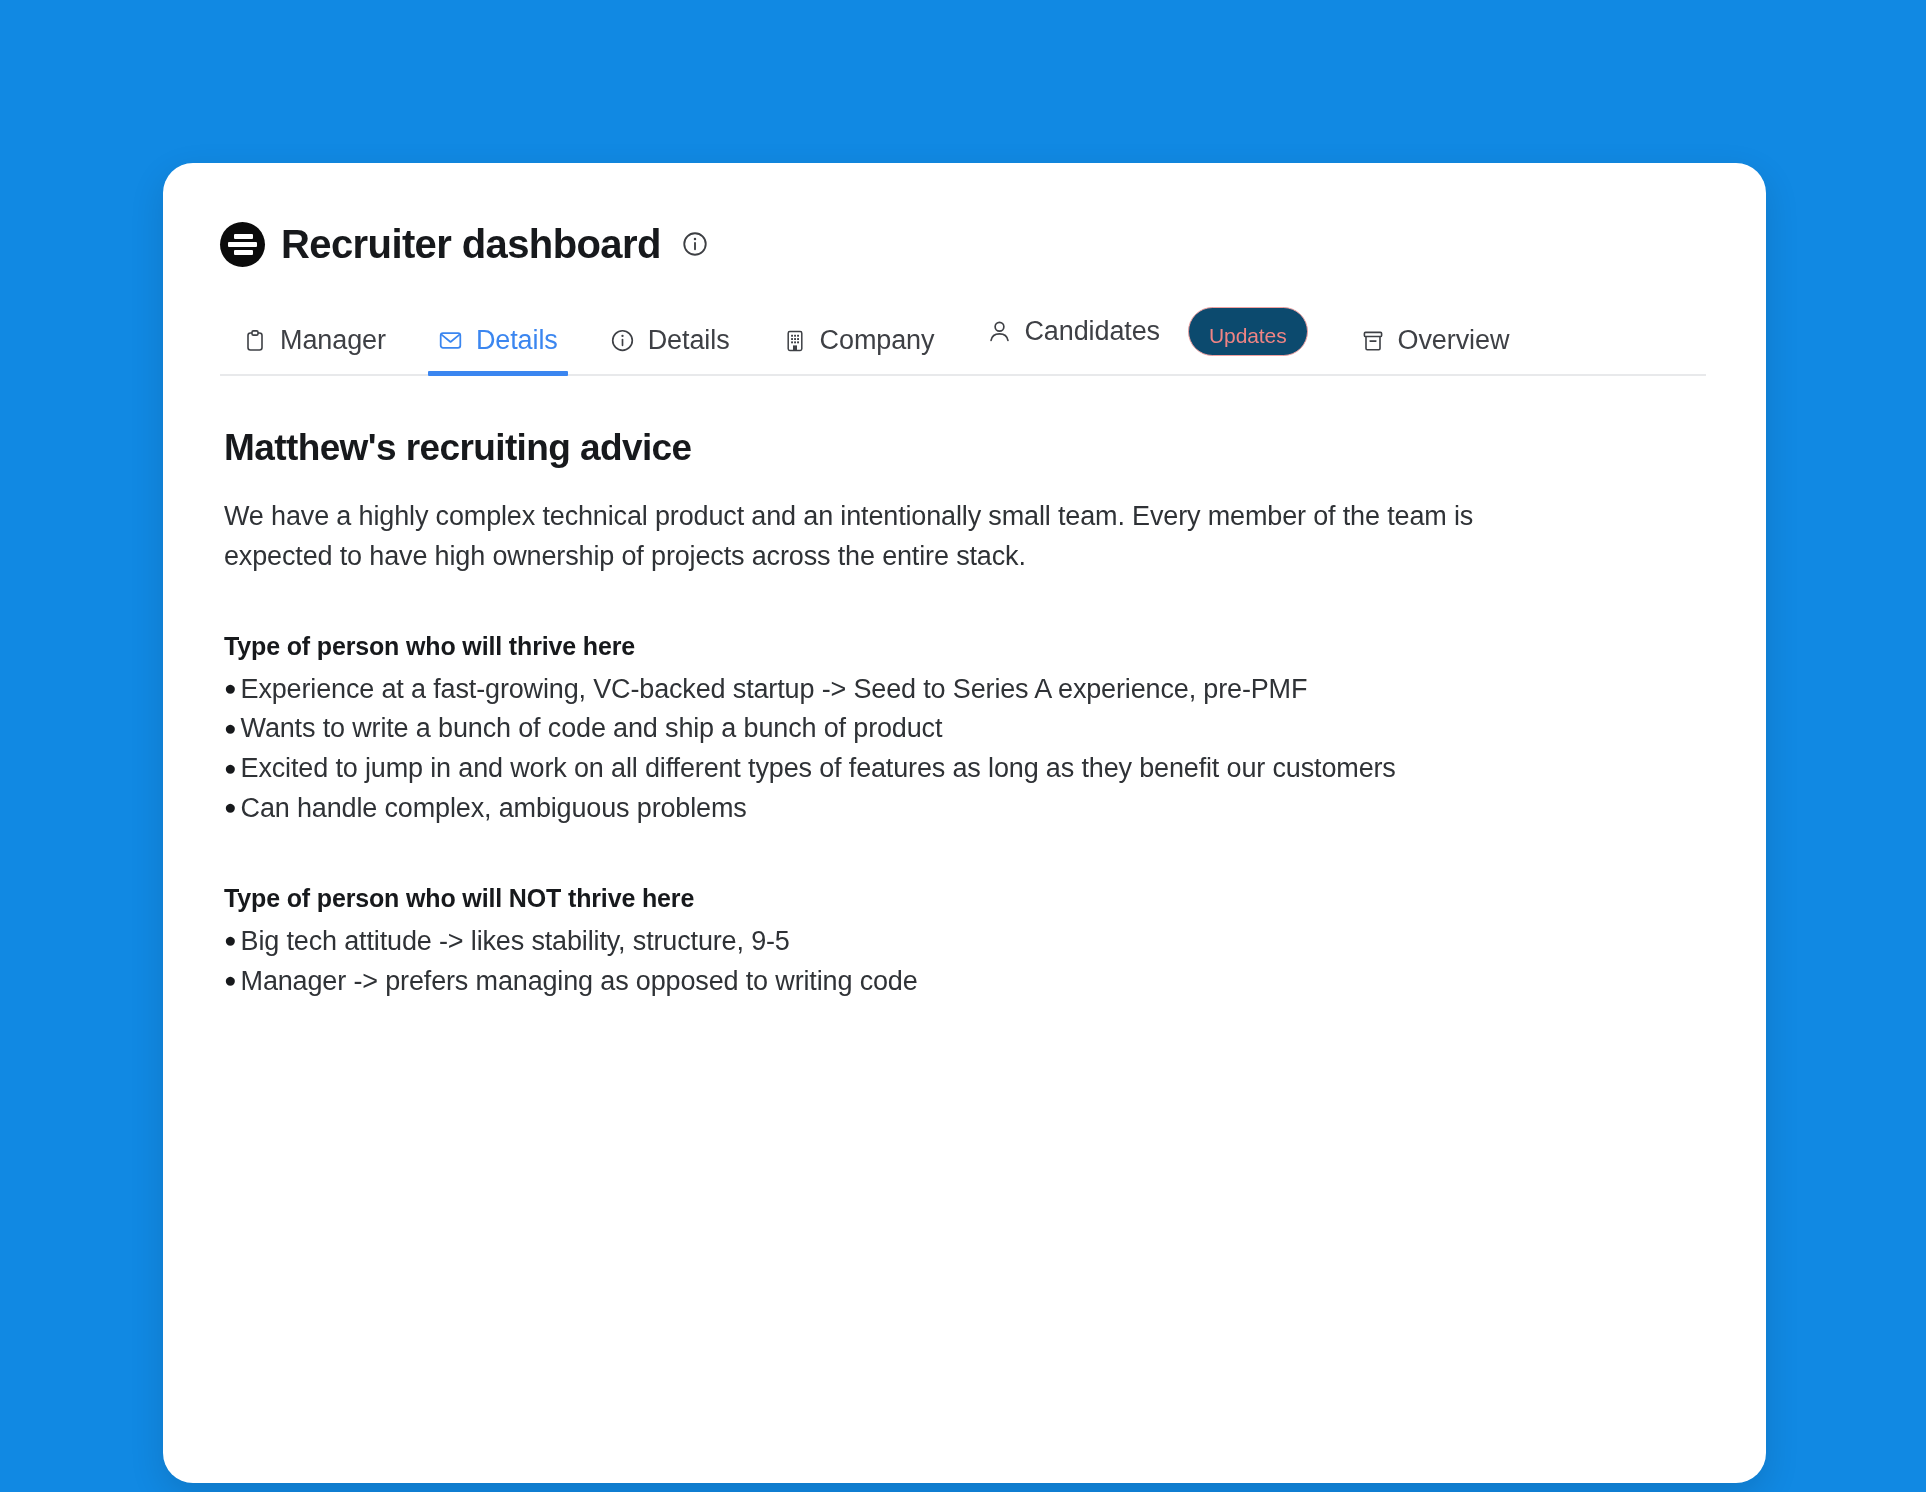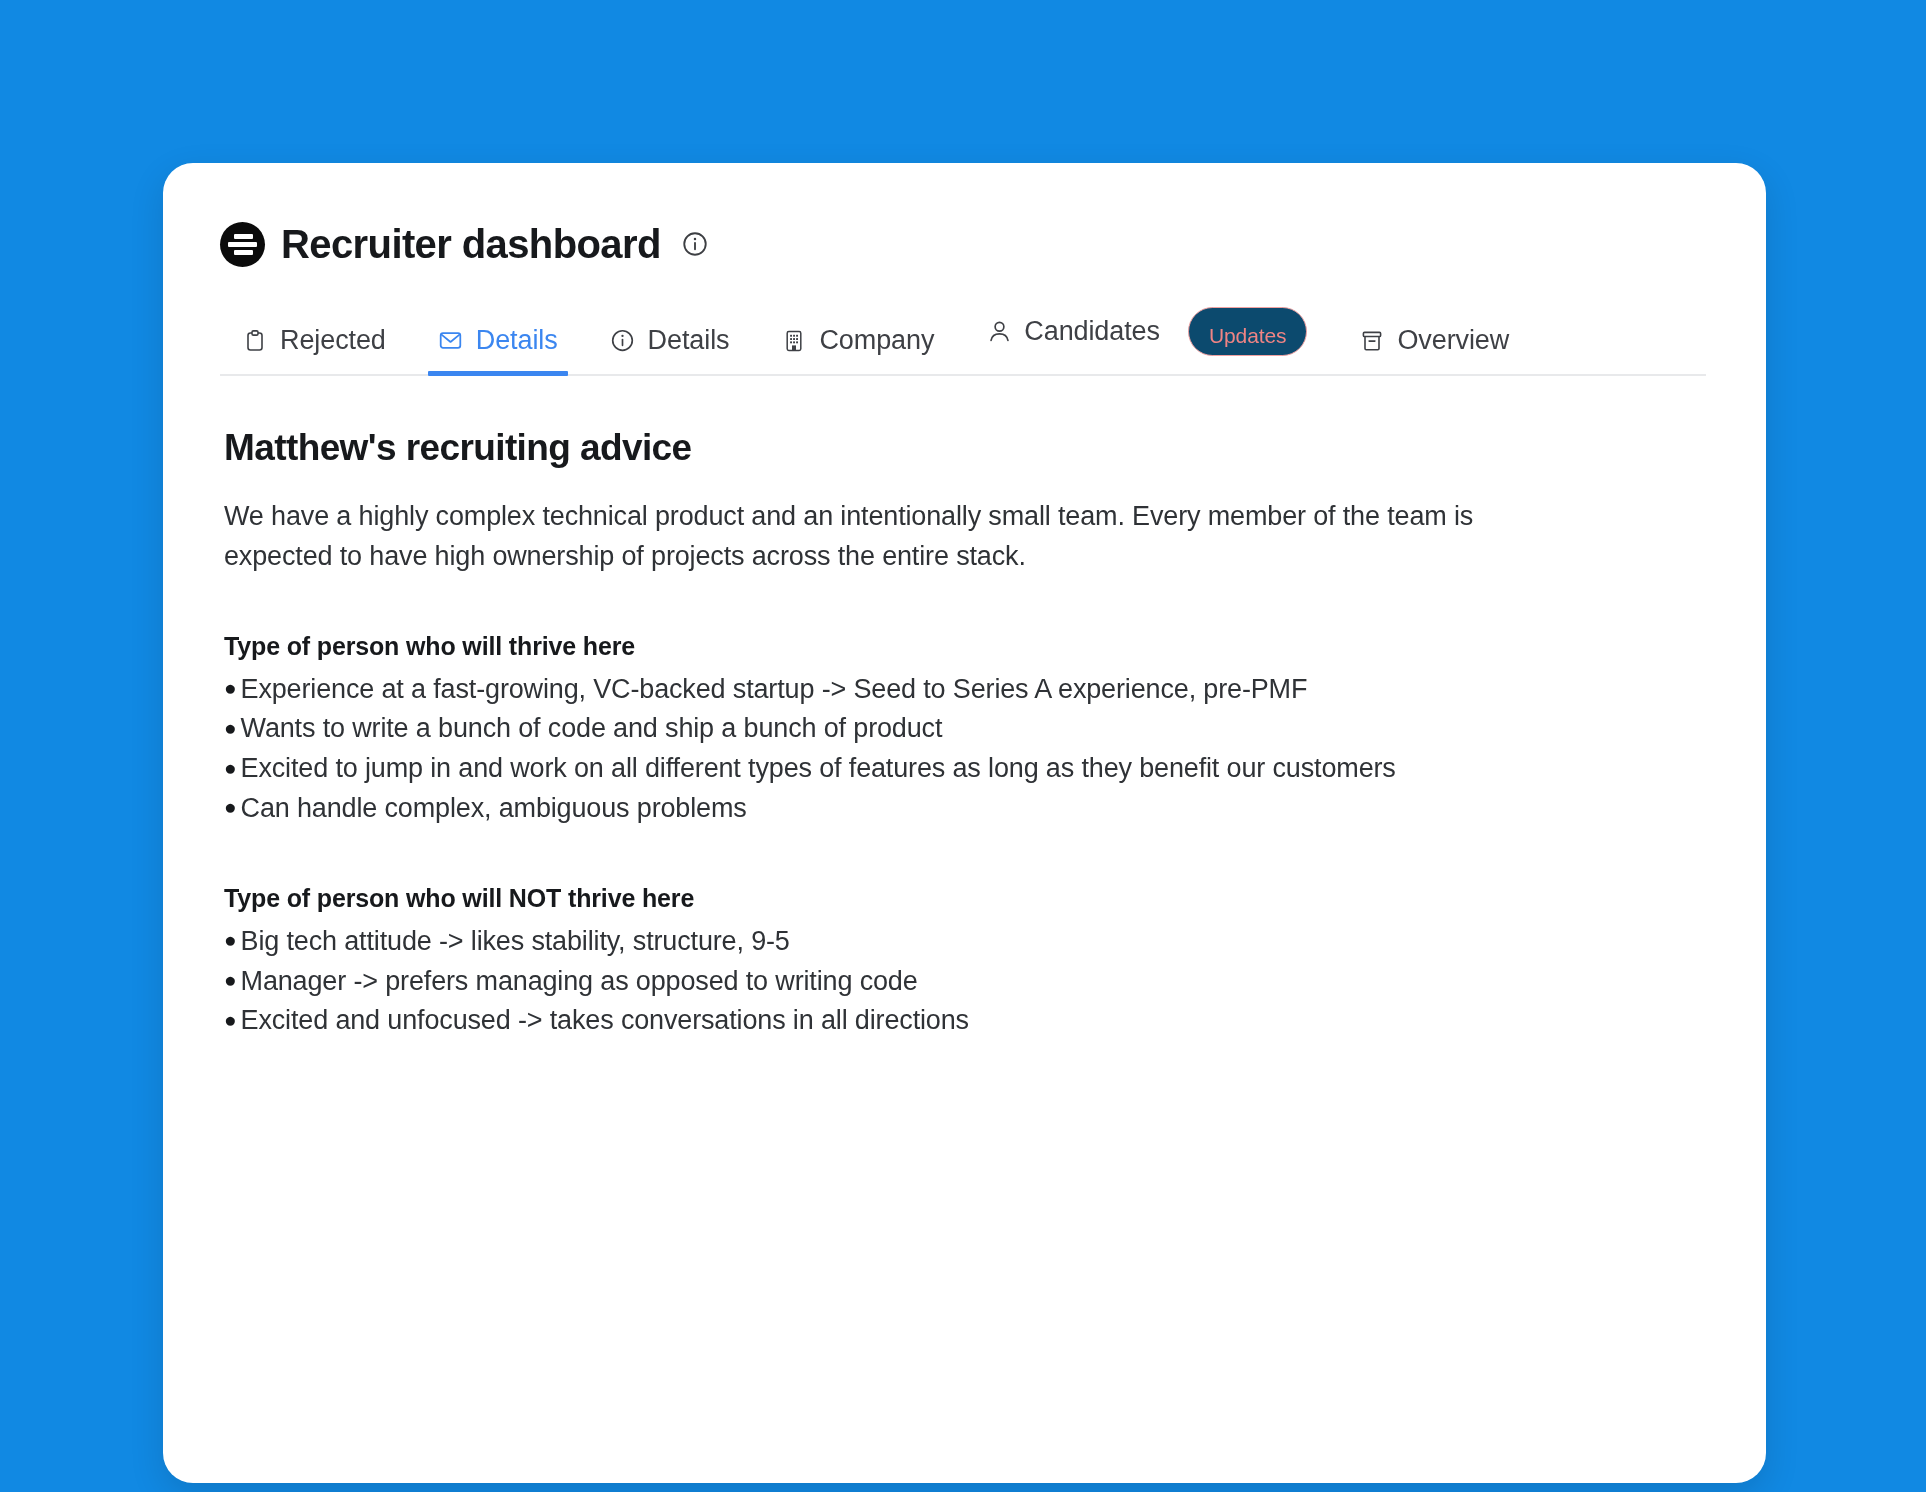--- a/index.html
+++ b/index.html
@@ -225,21 +225,21 @@
 
       <div class="tabbar">
 
         <button class="tab">
           <span class="tab-icon">
             <svg width="24" height="24" viewBox="0 0 24 24" fill="none" stroke="currentColor" stroke-width="1.6">
               <rect x="5" y="4" width="14" height="17" rx="2.4"></rect>
               <rect x="9" y="1.9" width="6" height="4.2" rx="1.4" fill="#ffffff"></rect>
             </svg>
           </span>
-          <span>Rejected</span>
+          <span>Manager</span>
         </button>
 
         <button class="tab active">
           <span class="tab-icon">
             <svg width="25" height="25" viewBox="0 0 24 24" fill="none" stroke="currentColor" stroke-width="1.7">
               <rect x="2.6" y="5" width="18.8" height="14" rx="2.2"></rect>
               <path d="M3.4 6.4 L12 13.4 L20.6 6.4" stroke-linecap="round" stroke-linejoin="round"></path>
             </svg>
           </span>
           <span>Details</span>
@@ -312,20 +312,19 @@
           <div class="bullet-line"><span class="bullet-dot">●</span><span>Experience at a fast-growing, VC-backed startup -&gt; Seed to Series A experience, pre-PMF</span></div>
           <div class="bullet-line"><span class="bullet-dot">●</span><span>Wants to write a bunch of code and ship a bunch of product</span></div>
           <div class="bullet-line"><span class="bullet-dot">●</span><span>Excited to jump in and work on all different types of features as long as they benefit our customers</span></div>
           <div class="bullet-line"><span class="bullet-dot">●</span><span>Can handle complex, ambiguous problems</span></div>
         </div>
 
         <div class="group">
           <div class="group-heading">Type of person who will NOT thrive here</div>
           <div class="bullet-line"><span class="bullet-dot">●</span><span>Big tech attitude -&gt; likes stability, structure, 9-5</span></div>
           <div class="bullet-line"><span class="bullet-dot">●</span><span>Manager -&gt; prefers managing as opposed to writing code</span></div>
-          <div class="bullet-line"><span class="bullet-dot">●</span><span>Excited and unfocused -&gt; takes conversations in all directions</span></div>
         </div>
 
       </div>
 
     </div>
   </div>
 </div>
 
 </body></html>

